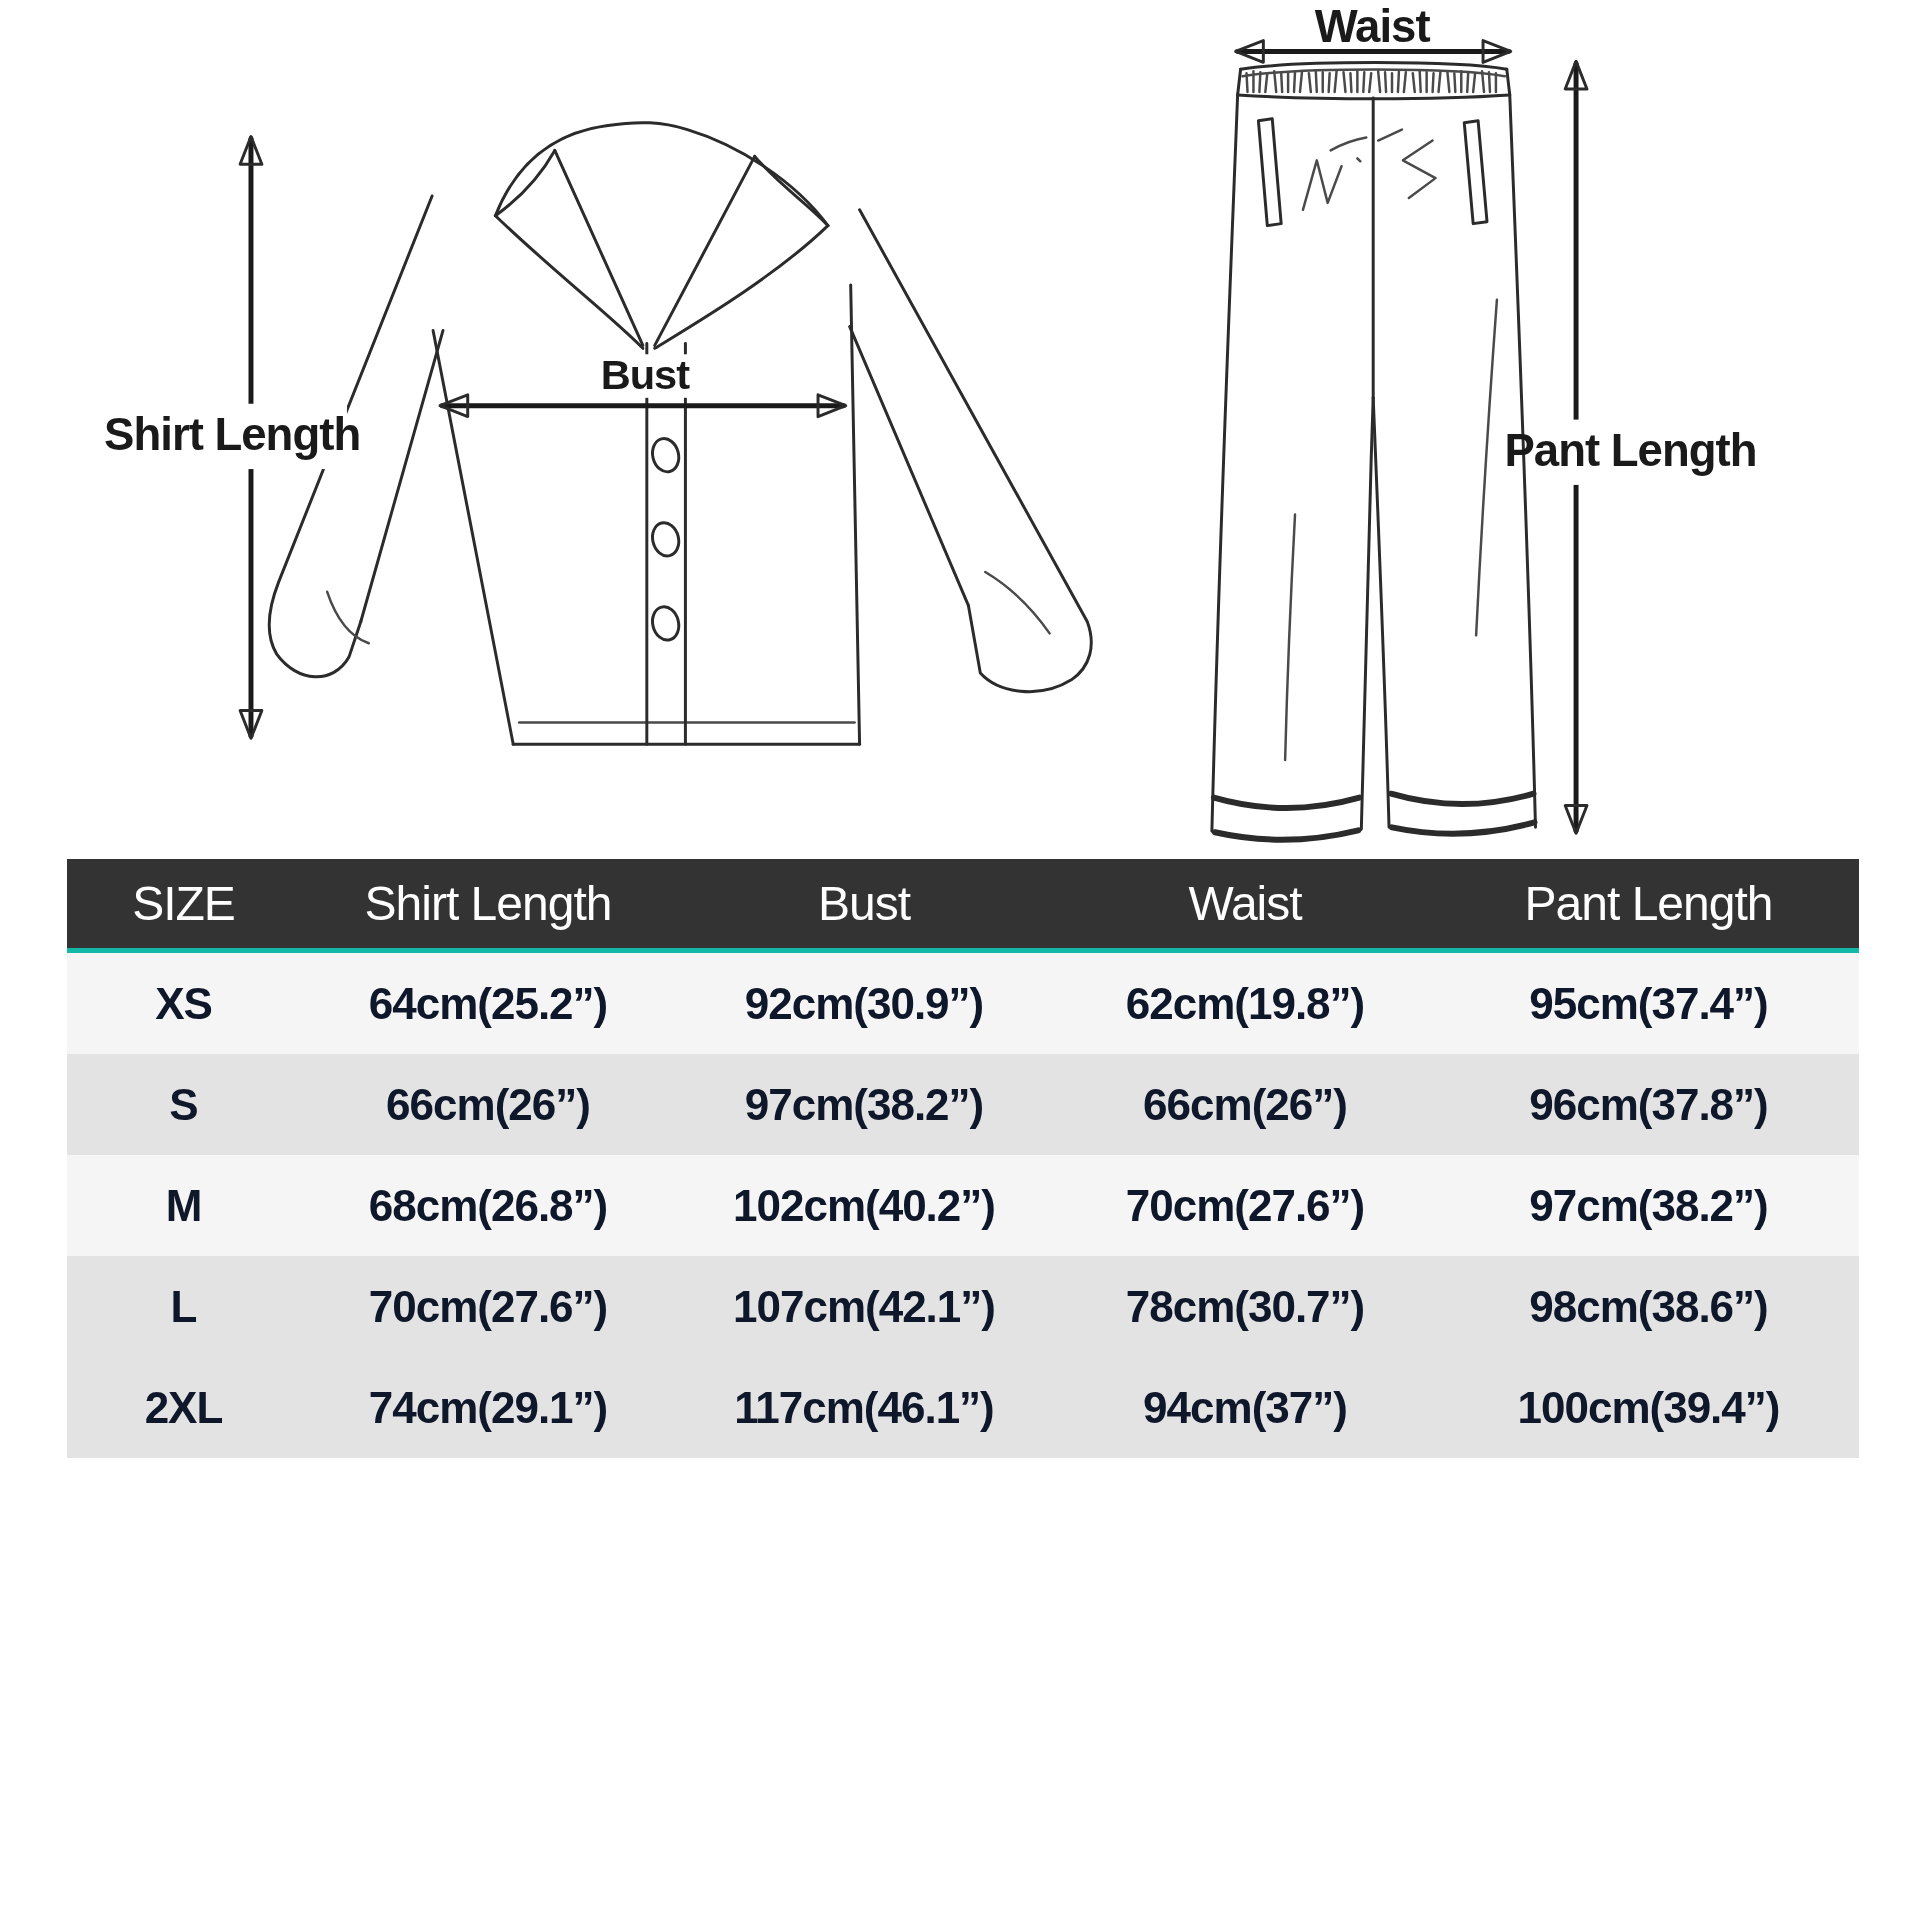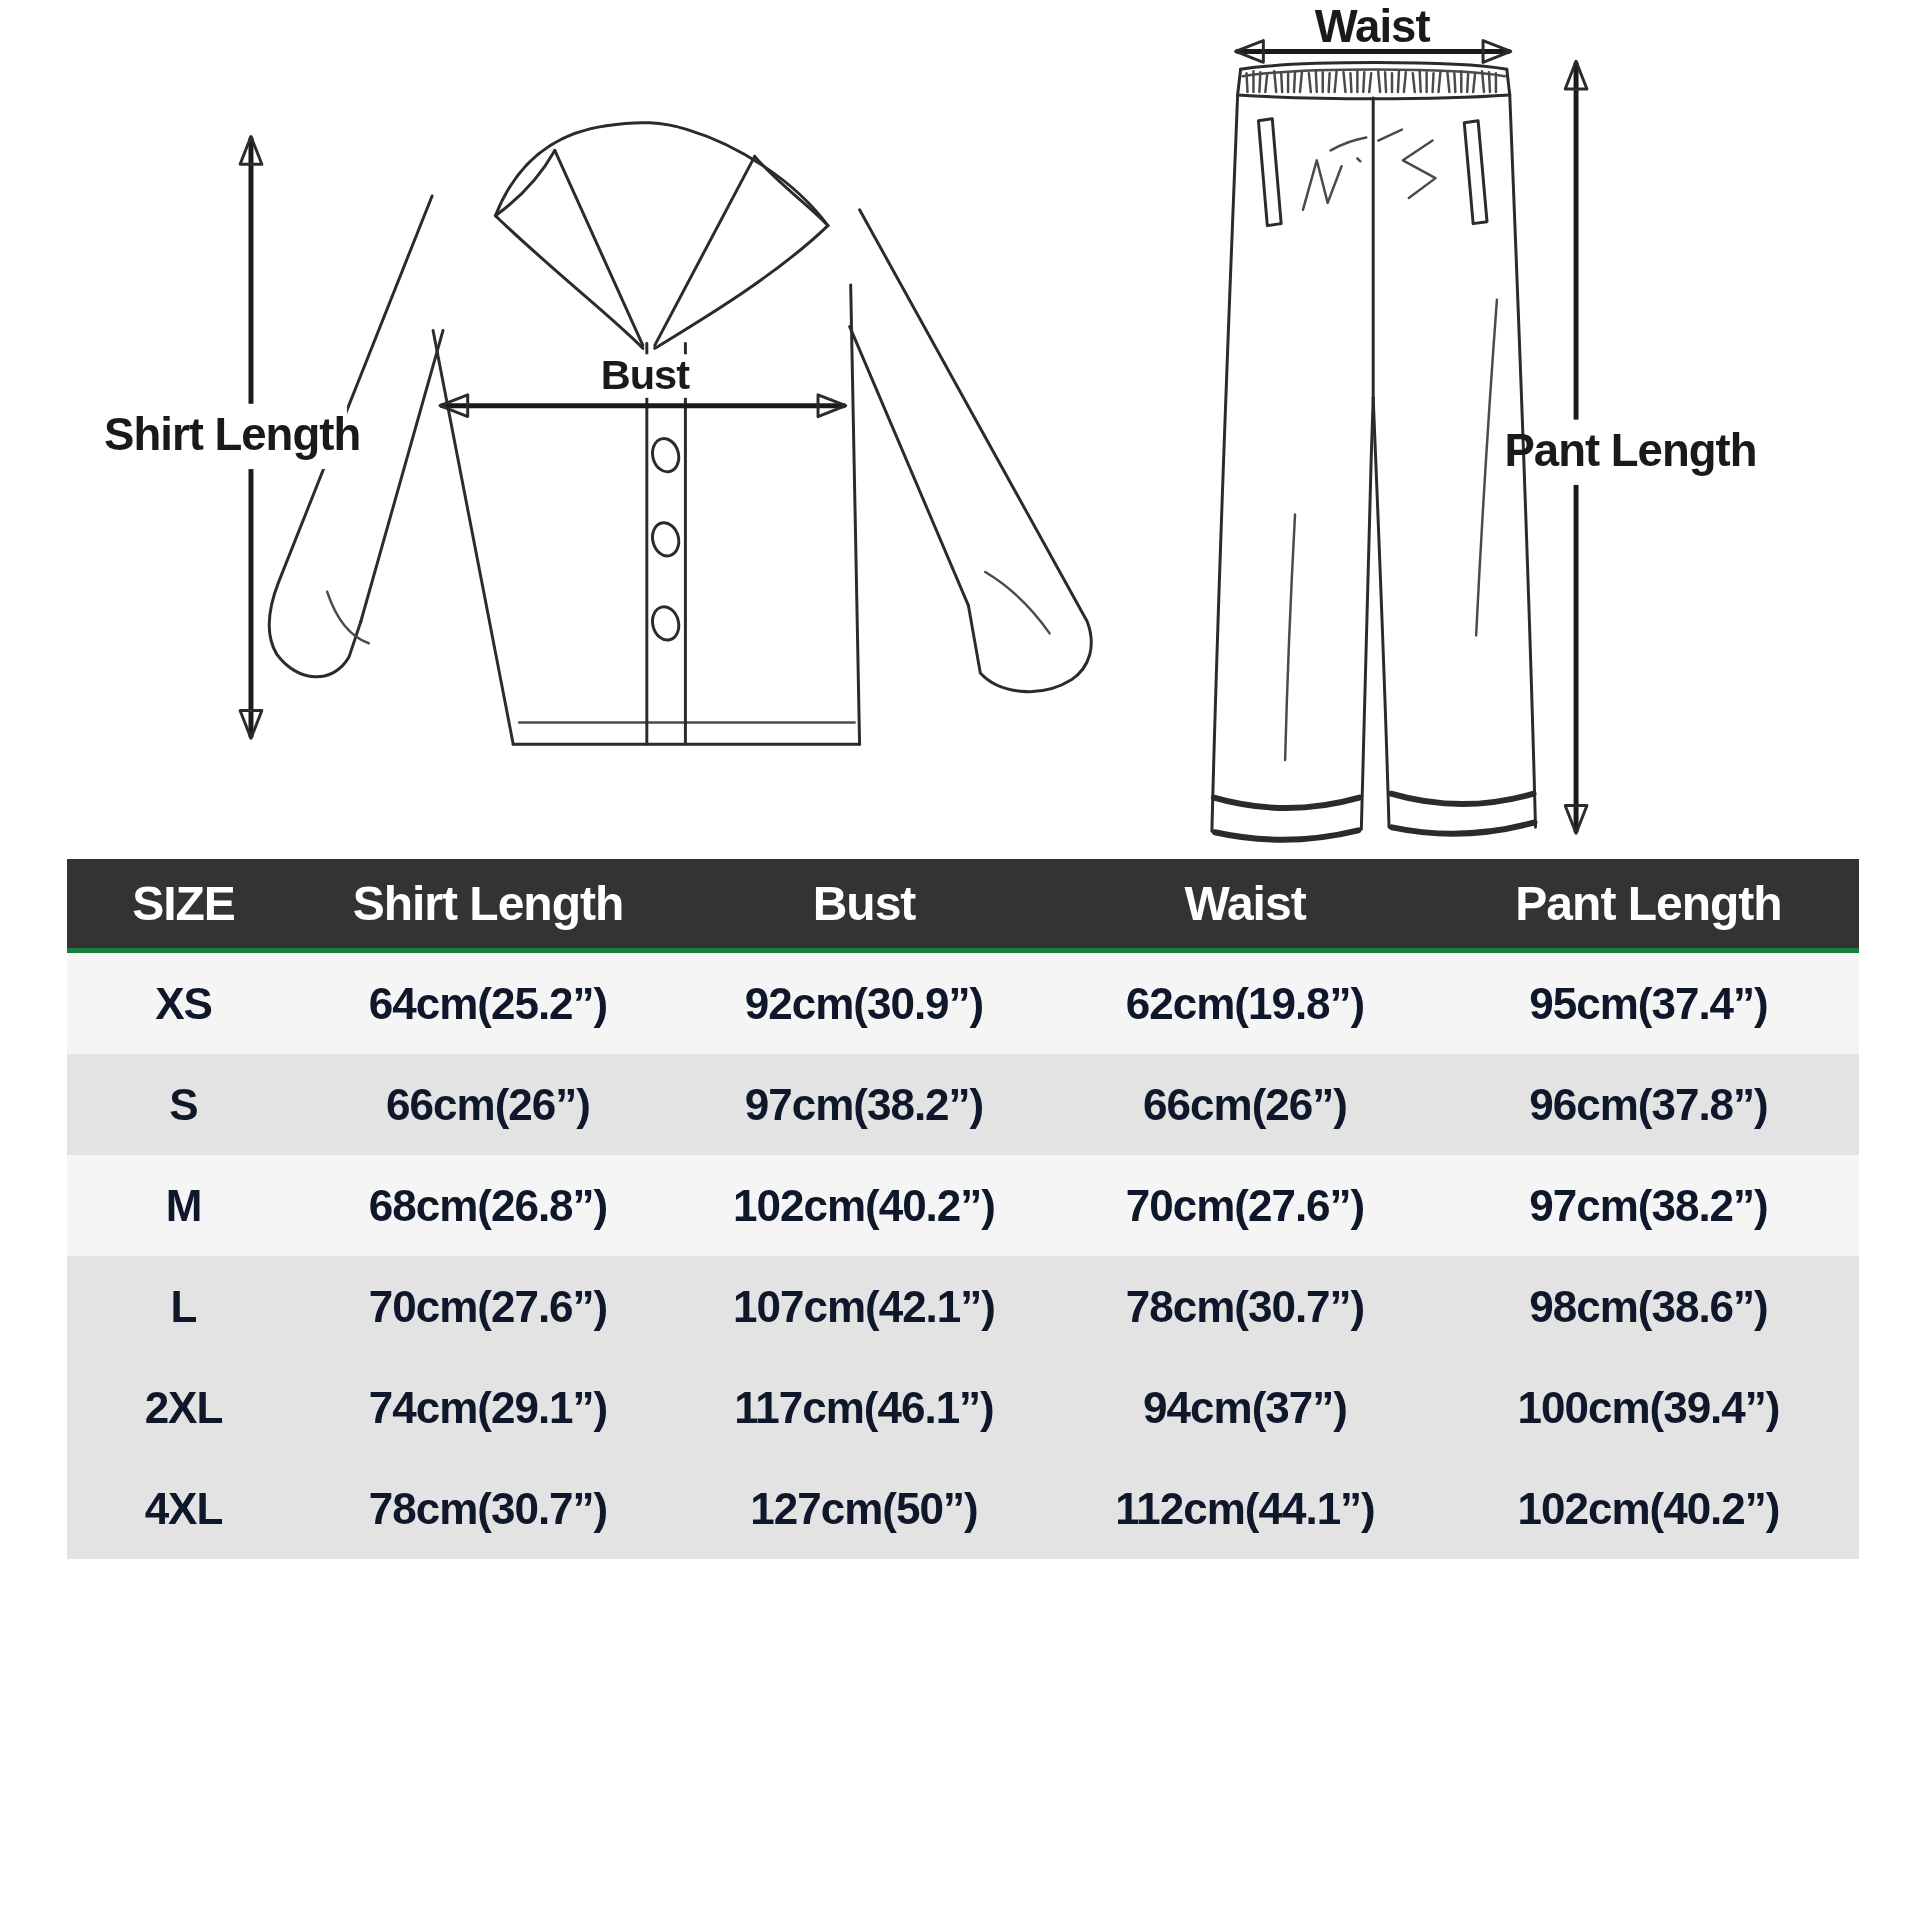--- a/index.html
+++ b/index.html
@@ -27,23 +27,23 @@
   .diagram .lbl-big{font-size:46px;}
   .diagram .lbl-med{font-size:42px;}
   .diagram .thin{stroke-width:2.5;stroke:#4a4a4a;}
   .diagram .thick{stroke-width:6;}
   .size-table{
     position:absolute;left:67px;top:859px;width:1792px;
     border-collapse:collapse;table-layout:fixed;
   }
   .size-table th{
     height:87px;background:#333333;color:#ffffff;
-    font-size:48px;font-weight:bold;letter-spacing:-1px;
+    font-size:48px;font-weight:normal;letter-spacing:-1px;
     text-align:center;vertical-align:middle;
-    border-bottom:5px solid #15803d;
+    border-bottom:5px solid #14b8a6;
   }
   .size-table td{
     height:99px;font-size:44px;font-weight:bold;letter-spacing:-1px;
     color:#0f172a;text-align:center;vertical-align:middle;
   }
   .size-table tr.light td{background:#f5f5f5;}
   .size-table tr.dark td{background:#e3e3e3;}
   .footnote{
     position:absolute;left:67px;top:1853px;width:1792px;
     font-size:44px;font-weight:bold;letter-spacing:-1px;color:#111111;
@@ -196,25 +196,18 @@
           <td>78cm(30.7”)</td>
           <td>98cm(38.6”)</td>
         </tr>
         <tr class="dark">
           <td>2XL</td>
           <td>74cm(29.1”)</td>
           <td>117cm(46.1”)</td>
           <td>94cm(37”)</td>
           <td>100cm(39.4”)</td>
         </tr>
-        <tr class="dark">
-          <td>4XL</td>
-          <td>78cm(30.7”)</td>
-          <td>127cm(50”)</td>
-          <td>112cm(44.1”)</td>
-          <td>102cm(40.2”)</td>
-        </tr>
       </tbody>
   </table>
 
 
 </div>
 
 
 </body></html>

